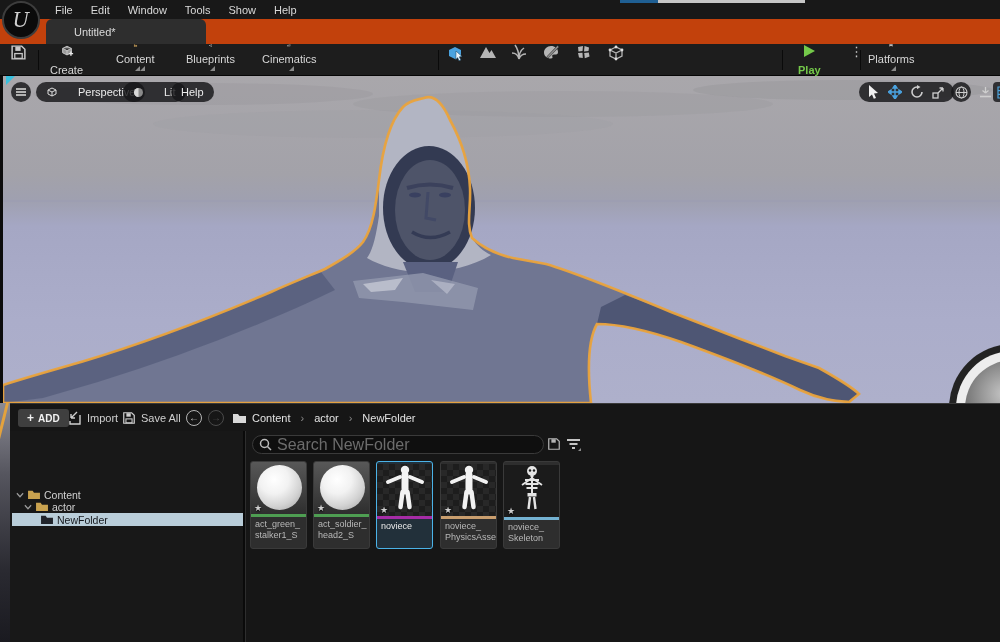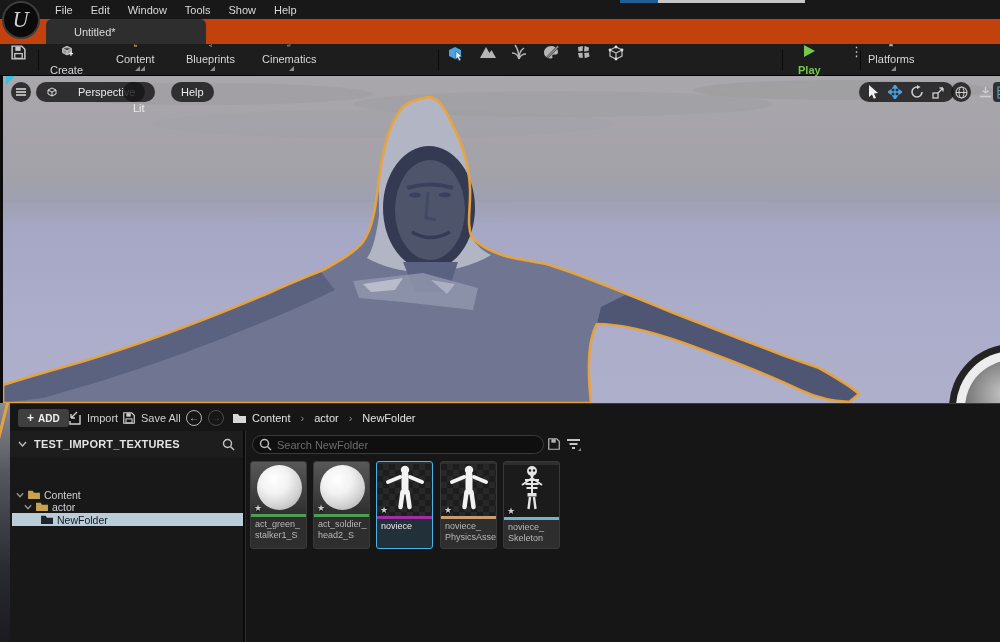--- a/index.html
+++ b/index.html
@@ -68,21 +68,21 @@
   .lp-header { position:absolute; left:0; top:0; width:233px; height:26px; display:flex; align-items:center;
                padding:0 8px; gap:7px; background:#1d1d1d; }
   .lp-title { font-weight:bold; color:#e3e3e3; letter-spacing:.2px; flex:1; }
   .tree-row { position:absolute; left:0; height:13px; display:flex; align-items:center; gap:3px;
               color:#d0d0d0; font-size:10.5px; white-space:nowrap; }
   .tree-sel { position:absolute; left:2px; top:82px; width:231px; height:13px; background:#b9cdd9; }
   .divider { position:absolute; left:233px; top:27px; width:3px; height:212px; background:#0a0a0a;
              border-right:1px solid #2e2e2e; }
 
   .search-input { position:absolute; left:242px; top:31px; width:292px; height:19px; background:#0f0f0f;
-    border:1px solid #3a3a3a; border-radius:10px; color:#cfcfcf; padding:0 8px 0 24px; font-size:11px;
+    border:1px solid #3a3a3a; border-radius:10px; color:#cfcfcf; padding:0 8px 0 24px; font-size:16px;
     font-family:"Liberation Sans", sans-serif; outline:none; }
   .search-input::placeholder { color:#6c6c6c; }
   .search-mag { position:absolute; left:249px; top:34px; }
 
   .tile { position:absolute; top:57px; width:57px; height:88px; background:#2e2e2e; border-radius:3px;
           border:1px solid #3a3a3a; overflow:hidden; }
   .tile.selected { border:1px solid #4bb3e8; background:#22303a; }
   .thumb { position:relative; width:100%; height:52px; }
   .thumb-sphere { background:linear-gradient(180deg,#585858,#2e2e2e); }
   .thumb-sphere .ball { position:absolute; left:6px; top:3px; width:45px; height:45px; border-radius:50%;
@@ -288,21 +288,21 @@
       <svg width="10" height="8" viewBox="0 0 10 8">
         <path d="M0 1 h10 M0 4 h10 M0 7 h10" stroke="#ddd" stroke-width="1.4"></path>
       </svg>
     </div>
     <div class="vp-pill" style="left:33px;">
       <svg width="12" height="12" viewBox="0 0 12 12">
         <path d="M2 4 L6 2 L10 4 L10 8 L6 10 L2 8 Z M2 4 L6 6 L10 4 M6 6 V10" fill="none" stroke="#ddd" stroke-width="1"></path>
       </svg>
       <span>Perspective</span>
     </div>
-    <div class="vp-pill" style="left:120px;flex-direction:column;">
+    <div class="vp-pill" style="left:120px;">
       <svg width="11" height="11" viewBox="0 0 11 11">
         <circle cx="5.5" cy="5.5" r="4.5" fill="#8a8a8a"></circle>
         <path d="M5.5 1 A4.5 4.5 0 0 0 5.5 10 Z" fill="#d8d8d8"></path>
       </svg>
       <span>Lit</span>
     </div>
     <div class="vp-pill" style="left:168px;">
       <span>Help</span>
     </div>
 
@@ -377,30 +377,20 @@
         <path d="M1 2 h5 l1.5 2 H14 v7 H1 Z" fill="#d8d8d8"></path>
       </svg>
       <span style="color:#e2e2e2;">Content</span>
       <span class="crumb-sep">›</span>
       <span style="color:#e2e2e2;">actor</span>
       <span class="crumb-sep">›</span>
       <span style="color:#e2e2e2;">NewFolder</span>
     </div>
 
     <div class="left-panel">
-      <div class="lp-header">
-        <svg width="9" height="6" viewBox="0 0 9 6">
-          <path d="M1 1 L4.5 5 L8 1" fill="none" stroke="#bbb" stroke-width="1.4"></path>
-        </svg>
-        <span class="lp-title">TEST_IMPORT_TEXTURES</span>
-        <svg width="13" height="13" viewBox="0 0 13 13">
-          <circle cx="5.5" cy="5.5" r="4" fill="none" stroke="#c5c5c5" stroke-width="1.4"></circle>
-          <path d="M8.5 8.5 L12 12" stroke="#c5c5c5" stroke-width="1.4"></path>
-        </svg>
-      </div>
 
       <div class="tree-sel"></div>
 
       <div class="tree-row" style="top:57px; left:6px;">
         <svg width="8" height="6" viewBox="0 0 9 6">
           <path d="M1 1 L4.5 5 L8 1" fill="none" stroke="#9a9a9a" stroke-width="1.4"></path>
         </svg>
         <svg width="14" height="11" viewBox="0 0 15 12">
           <path d="M1 2 h5 l1.5 2 H14 v7 H1 Z" fill="#c9a24f"></path>
         </svg>

